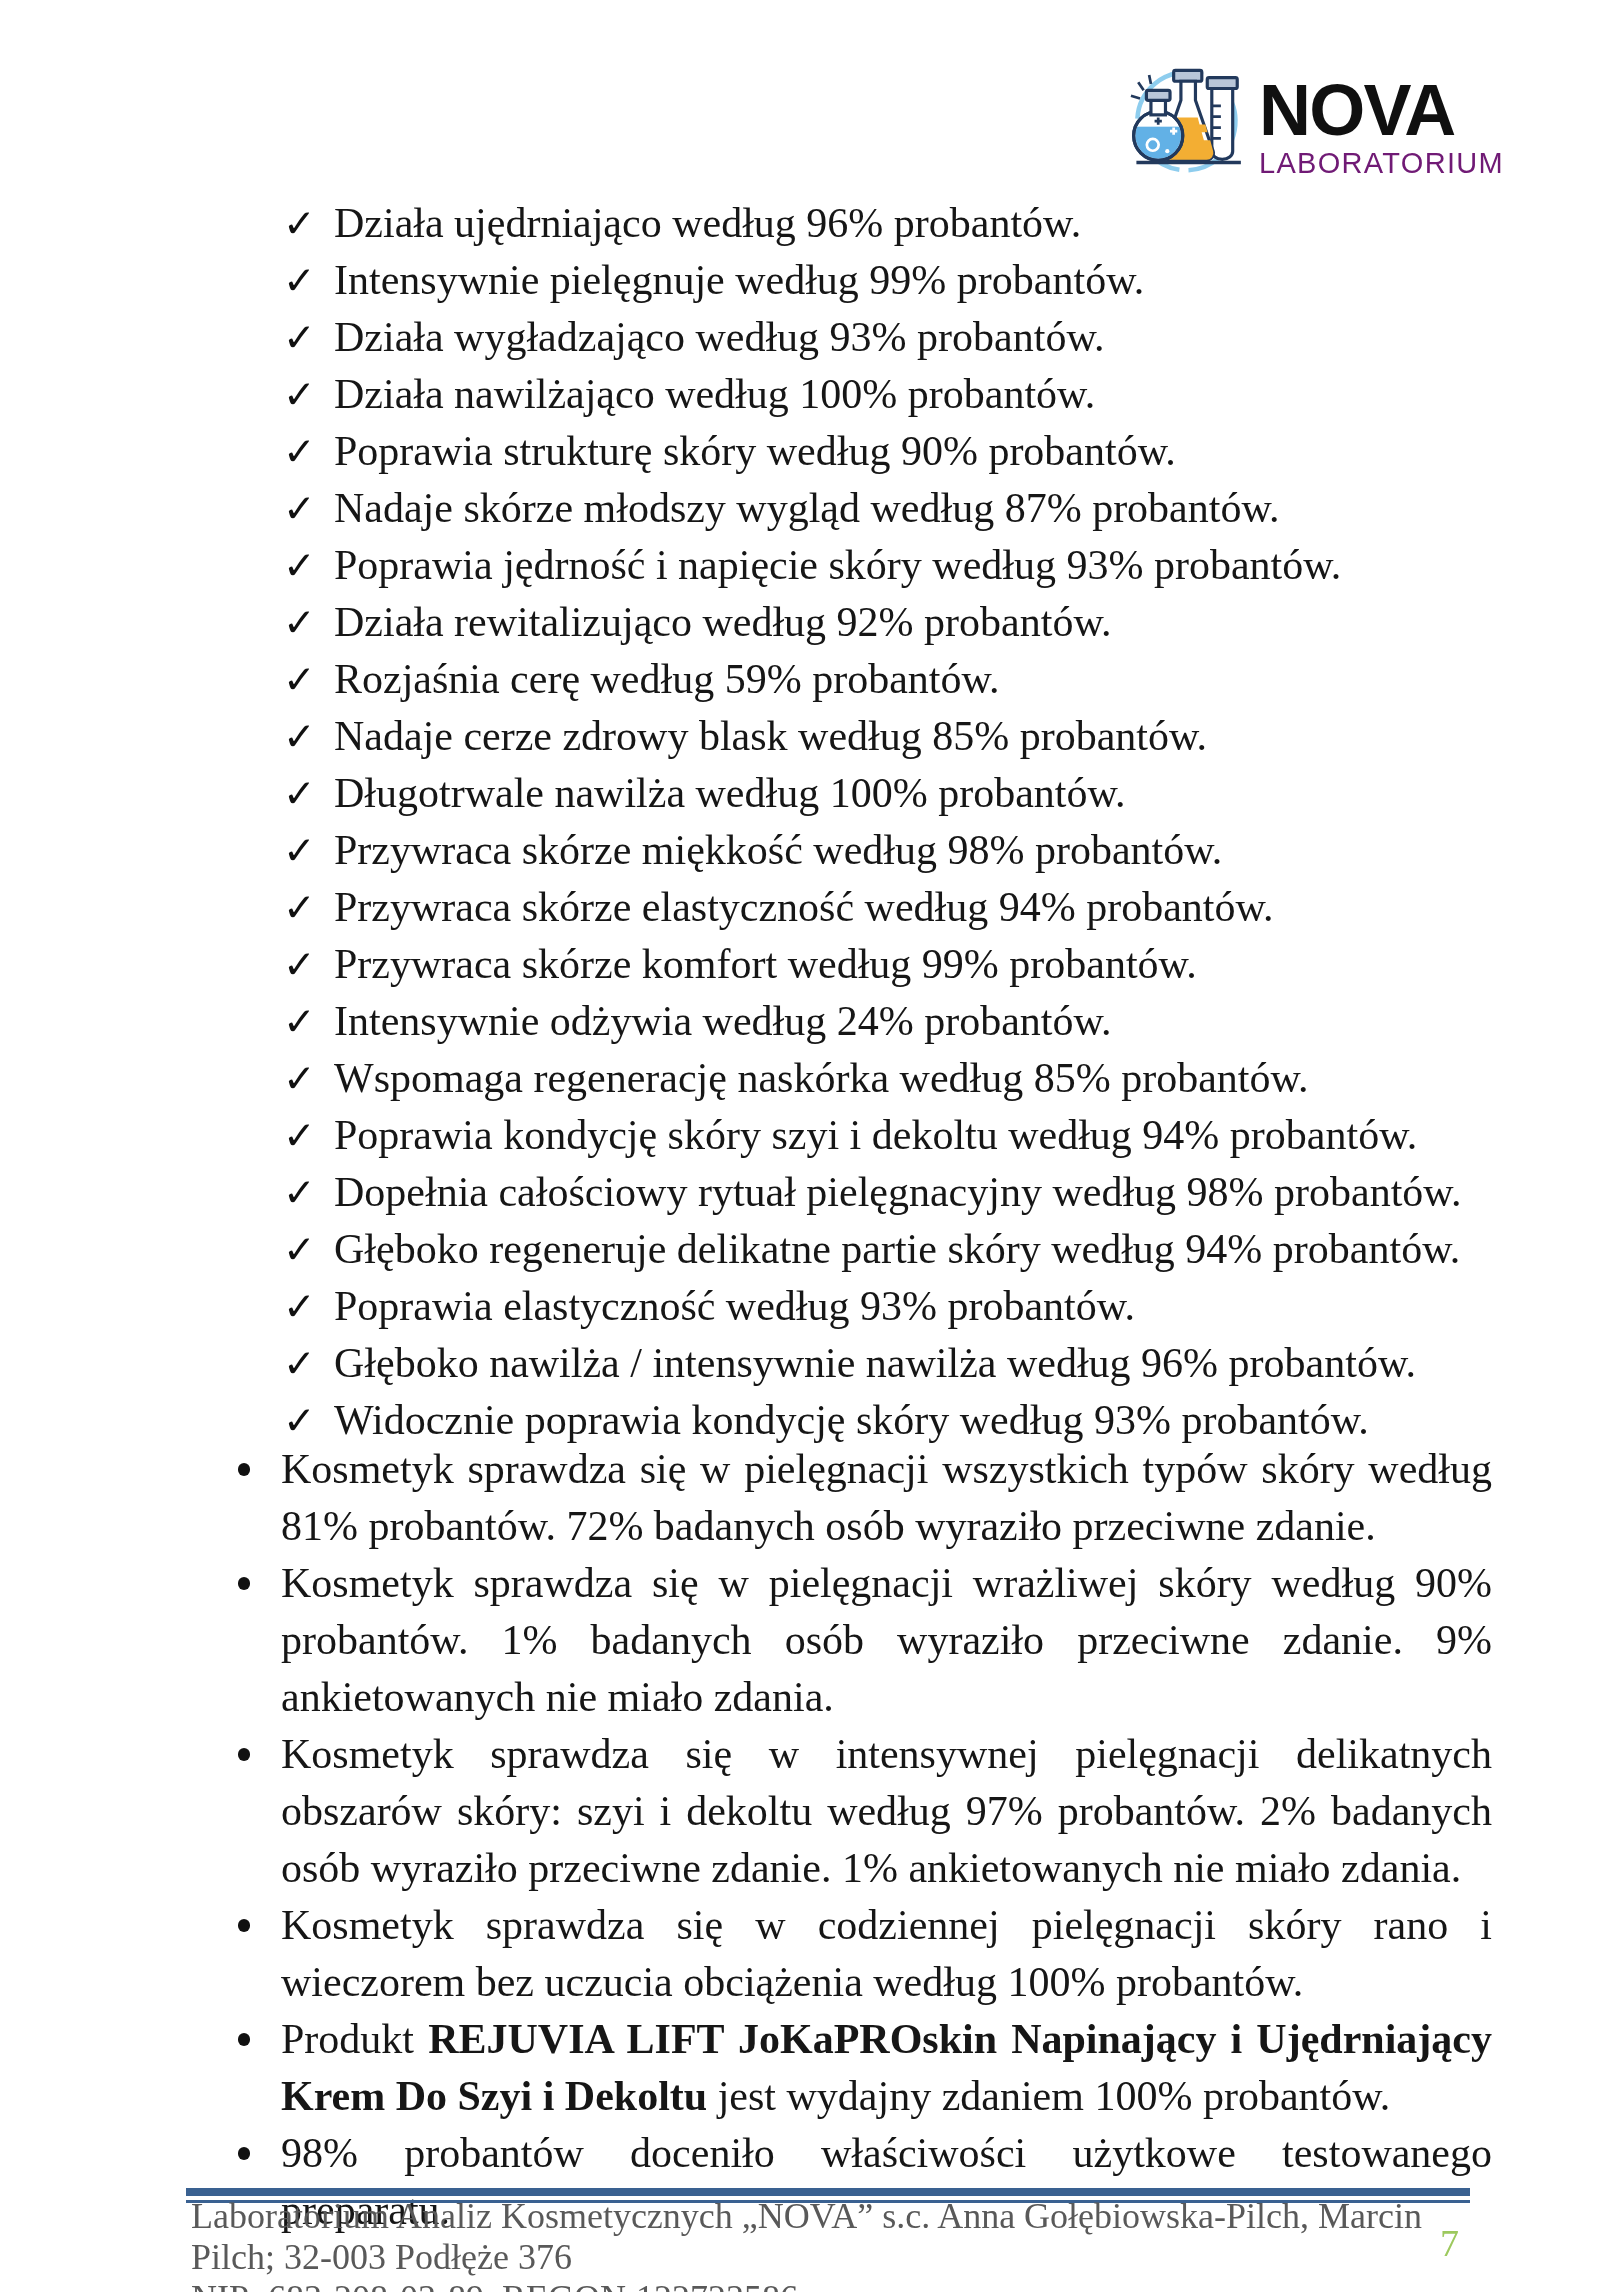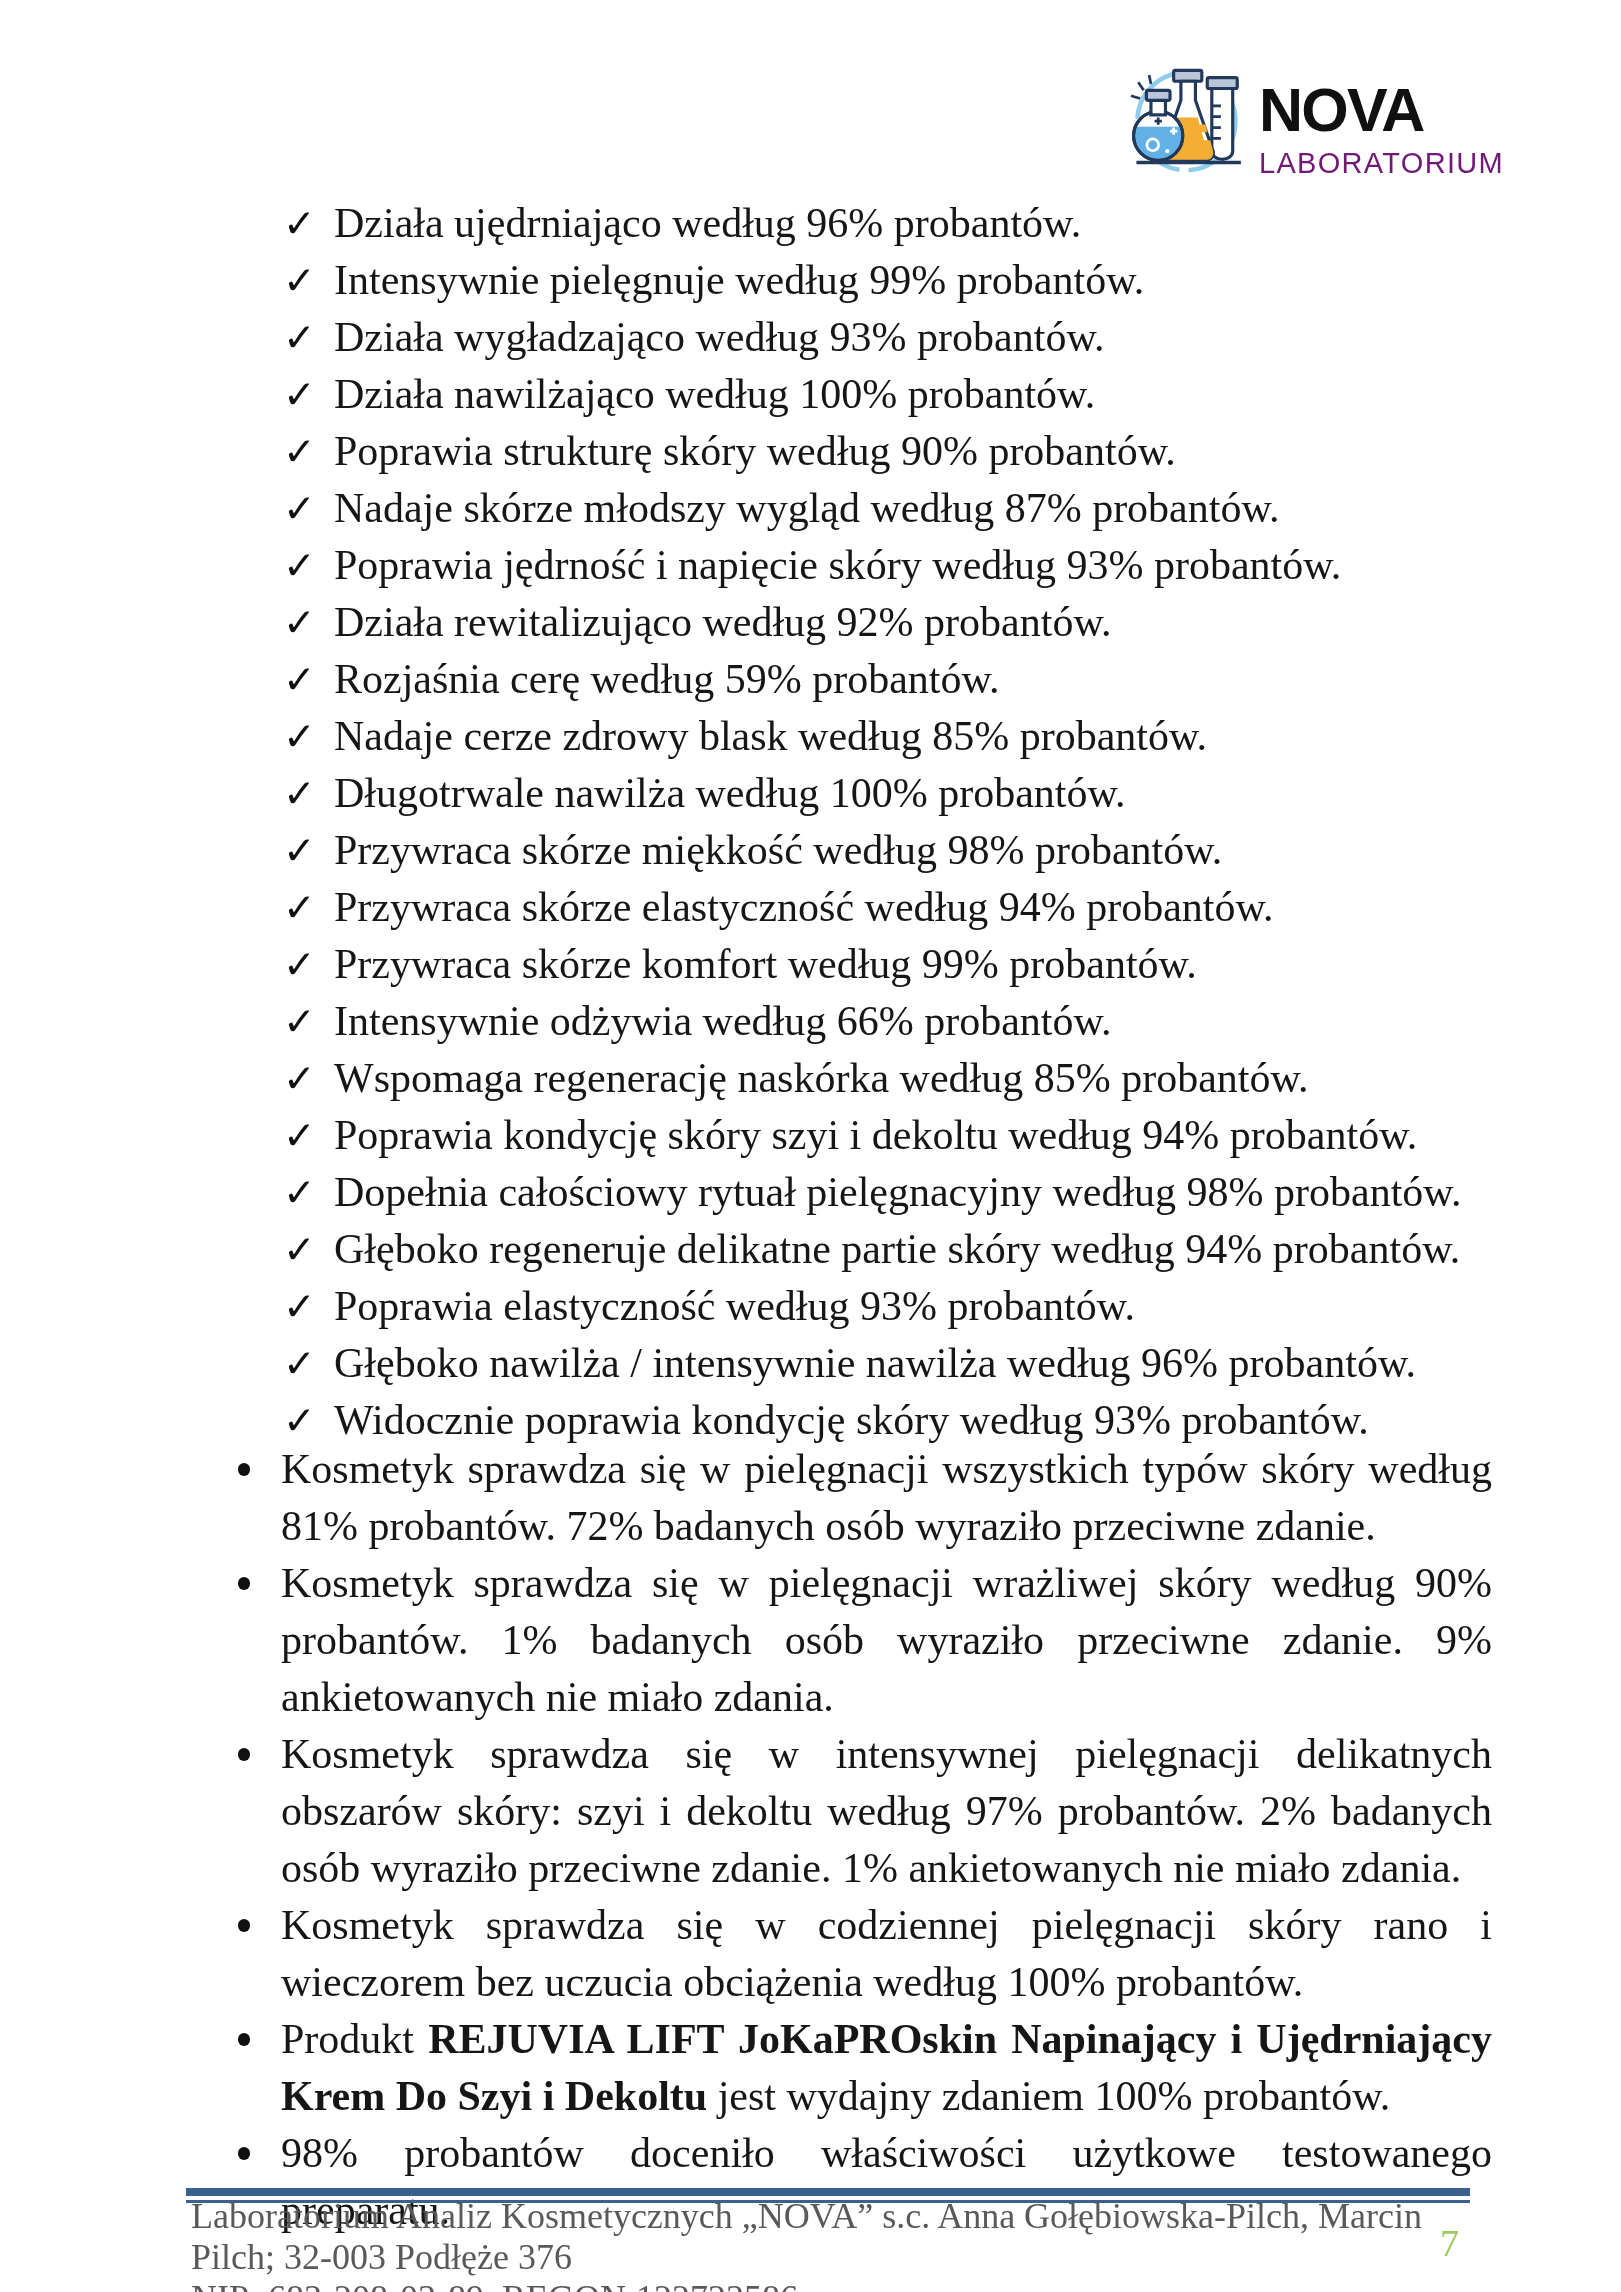--- a/index.html
+++ b/index.html
@@ -13,21 +13,21 @@
   }
 
   
   .logo{
     position:absolute;left:1130px;top:64px;
     display:flex;flex-direction:row;align-items:flex-start;
   }
   .logo-icon{width:120px;height:109px;flex:0 0 auto;}
   .logo-text{margin-left:9px;margin-top:18px;font-family:"Liberation Sans",sans-serif;}
   .logo-title{
-    font-size:61px;font-weight:bold;line-height:57px;
+    font-size:72px;font-weight:bold;line-height:57px;
     letter-spacing:-1.8px;color:#101010;white-space:nowrap;
   }
   .logo-subtitle{
     margin-top:10.7px;font-size:29px;line-height:27px;
     letter-spacing:1.3px;color:#701a75;white-space:nowrap;
   }
 
   
   .check-list{
     position:absolute;left:283px;top:195px;width:1218px;
@@ -127,21 +127,21 @@
     <div class="check-item"><span class="check-mark">✓</span><span>Poprawia strukturę skóry według 90% probantów.</span></div>
     <div class="check-item"><span class="check-mark">✓</span><span>Nadaje skórze młodszy wygląd według 87% probantów.</span></div>
     <div class="check-item"><span class="check-mark">✓</span><span>Poprawia jędrność i napięcie skóry według 93% probantów.</span></div>
     <div class="check-item"><span class="check-mark">✓</span><span>Działa rewitalizująco według 92% probantów.</span></div>
     <div class="check-item"><span class="check-mark">✓</span><span>Rozjaśnia cerę według 59% probantów.</span></div>
     <div class="check-item"><span class="check-mark">✓</span><span>Nadaje cerze zdrowy blask według 85% probantów.</span></div>
     <div class="check-item"><span class="check-mark">✓</span><span>Długotrwale nawilża według 100% probantów.</span></div>
     <div class="check-item"><span class="check-mark">✓</span><span>Przywraca skórze miękkość według 98% probantów.</span></div>
     <div class="check-item"><span class="check-mark">✓</span><span>Przywraca skórze elastyczność według 94% probantów.</span></div>
     <div class="check-item"><span class="check-mark">✓</span><span>Przywraca skórze komfort według 99% probantów.</span></div>
-    <div class="check-item"><span class="check-mark">✓</span><span>Intensywnie odżywia według 66% probantów.</span></div>
+    <div class="check-item"><span class="check-mark">✓</span><span>Intensywnie odżywia według 24% probantów.</span></div>
     <div class="check-item"><span class="check-mark">✓</span><span>Wspomaga regenerację naskórka według 85% probantów.</span></div>
     <div class="check-item"><span class="check-mark">✓</span><span>Poprawia kondycję skóry szyi i dekoltu według 94% probantów.</span></div>
     <div class="check-item"><span class="check-mark">✓</span><span>Dopełnia całościowy rytuał pielęgnacyjny według 98% probantów.</span></div>
     <div class="check-item"><span class="check-mark">✓</span><span>Głęboko regeneruje delikatne partie skóry według 94% probantów.</span></div>
     <div class="check-item"><span class="check-mark">✓</span><span>Poprawia elastyczność według 93% probantów.</span></div>
     <div class="check-item"><span class="check-mark">✓</span><span>Głęboko nawilża / intensywnie nawilża według 96% probantów.</span></div>
     <div class="check-item"><span class="check-mark">✓</span><span>Widocznie poprawia kondycję skóry według 93% probantów.</span></div>
   </div>
 
   <div class="bullet-list">

